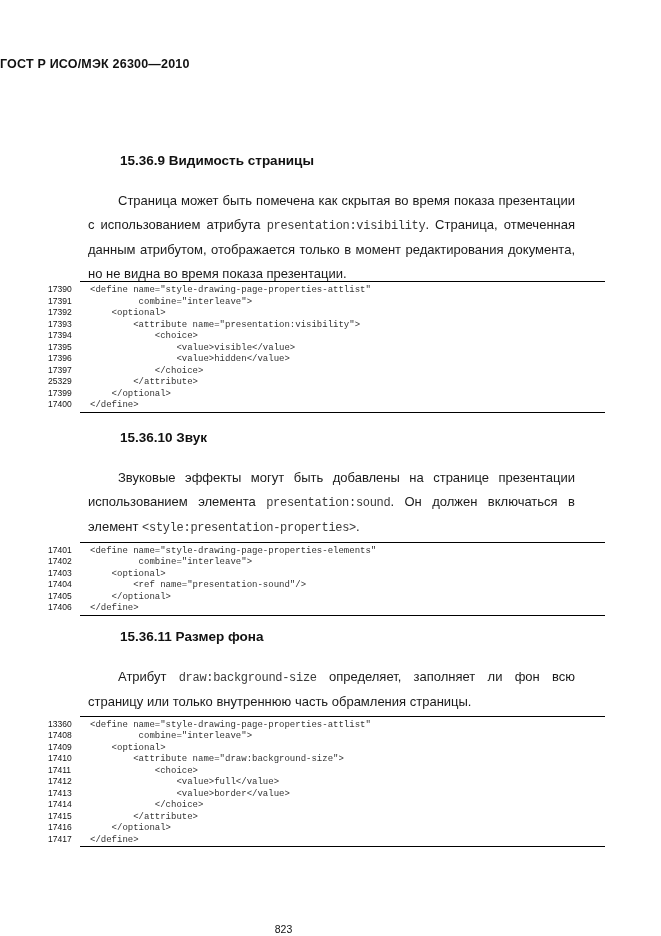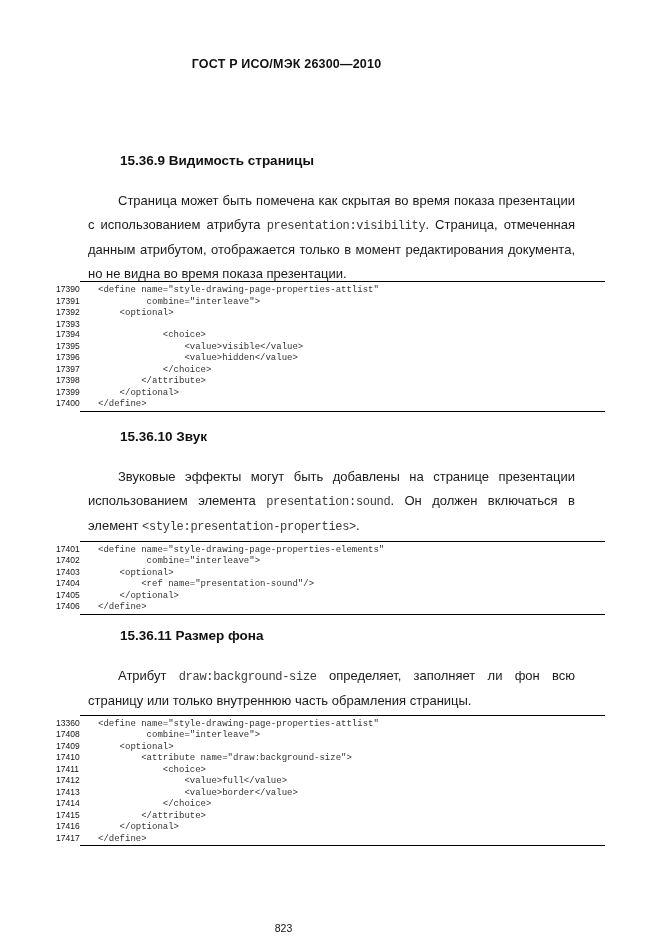--- a/index.html
+++ b/index.html
@@ -3,21 +3,21 @@
 <meta charset="utf-8">
 <style>
   html,body { margin:0; padding:0; background:#fff; }
   .page {
     width:661px; height:936px; box-sizing:border-box;
     background:#fff; position:relative; overflow:hidden;
     padding-top:57px;
     font-family:"Liberation Sans", sans-serif; color:#1a1a1a;
   }
   .running-header {
-    text-align:center; margin:0 88px 0 0;
+    text-align:left; margin:0 88px 0 0;
     font-weight:bold; font-size:12.5px; color:#111; letter-spacing:0.2px;
   }
   h3.sec-heading {
     font-size:13.5px; font-weight:bold; color:#111;
     margin:0 86px 0 120px; line-height:16px;
   }
   #h-1 { margin-top:82px; }
   #h-2 { margin-top:17px; }
   #h-3 { margin-top:13px; }
   p.body-para {
@@ -27,21 +27,21 @@
   .mono-inline {
     font-family:"Liberation Mono", monospace;
     font-size:12px; color:#3a3a3a; letter-spacing:-0.3px;
   }
   .code-block { margin:0 56px 0 48px; }
   #c-1 { margin-top:-5px; }
   #c-2 { margin-top:2px; }
   #c-3 { margin-top:2px; }
   .code-rule { height:0; border-top:1.7px solid #000; margin-left:32px; }
   .code-lines { padding:2px 0 1px 0; }
-  .code-line { display:flex; align-items:baseline; line-height:10.5px;margin-left:8px; }
+  .code-line { display:flex; align-items:baseline; line-height:10.5px; }
   .lineno {
     flex:0 0 42px; width:42px;
     font-family:"Liberation Sans", sans-serif; font-size:8.5px; color:#111;
   }
   .src {
     font-family:"Liberation Mono", monospace; font-size:9px;
     white-space:pre; color:#333;
   }
   .page-number {
     text-align:center; margin:76px 94px 0 0;
@@ -72,20 +72,21 @@
           <span class="src">         combine="interleave"&gt;</span>
         </div>
 
         <div class="code-line">
           <span class="lineno">17392</span>
           <span class="src">    &lt;optional&gt;</span>
         </div>
 
         <div class="code-line">
           <span class="lineno">17393</span>
+          <span class="src">        &lt;attribute name="presentation:visibility"&gt;</span>
         </div>
 
         <div class="code-line">
           <span class="lineno">17394</span>
           <span class="src">            &lt;choice&gt;</span>
         </div>
 
         <div class="code-line">
           <span class="lineno">17395</span>
           <span class="src">                &lt;value&gt;visible&lt;/value&gt;</span>
@@ -95,21 +96,21 @@
           <span class="lineno">17396</span>
           <span class="src">                &lt;value&gt;hidden&lt;/value&gt;</span>
         </div>
 
         <div class="code-line">
           <span class="lineno">17397</span>
           <span class="src">            &lt;/choice&gt;</span>
         </div>
 
         <div class="code-line">
-          <span class="lineno">17398</span>
+          <span class="lineno">25329</span>
           <span class="src">        &lt;/attribute&gt;</span>
         </div>
 
         <div class="code-line">
           <span class="lineno">17399</span>
           <span class="src">    &lt;/optional&gt;</span>
         </div>
 
         <div class="code-line">
           <span class="lineno">17400</span>

